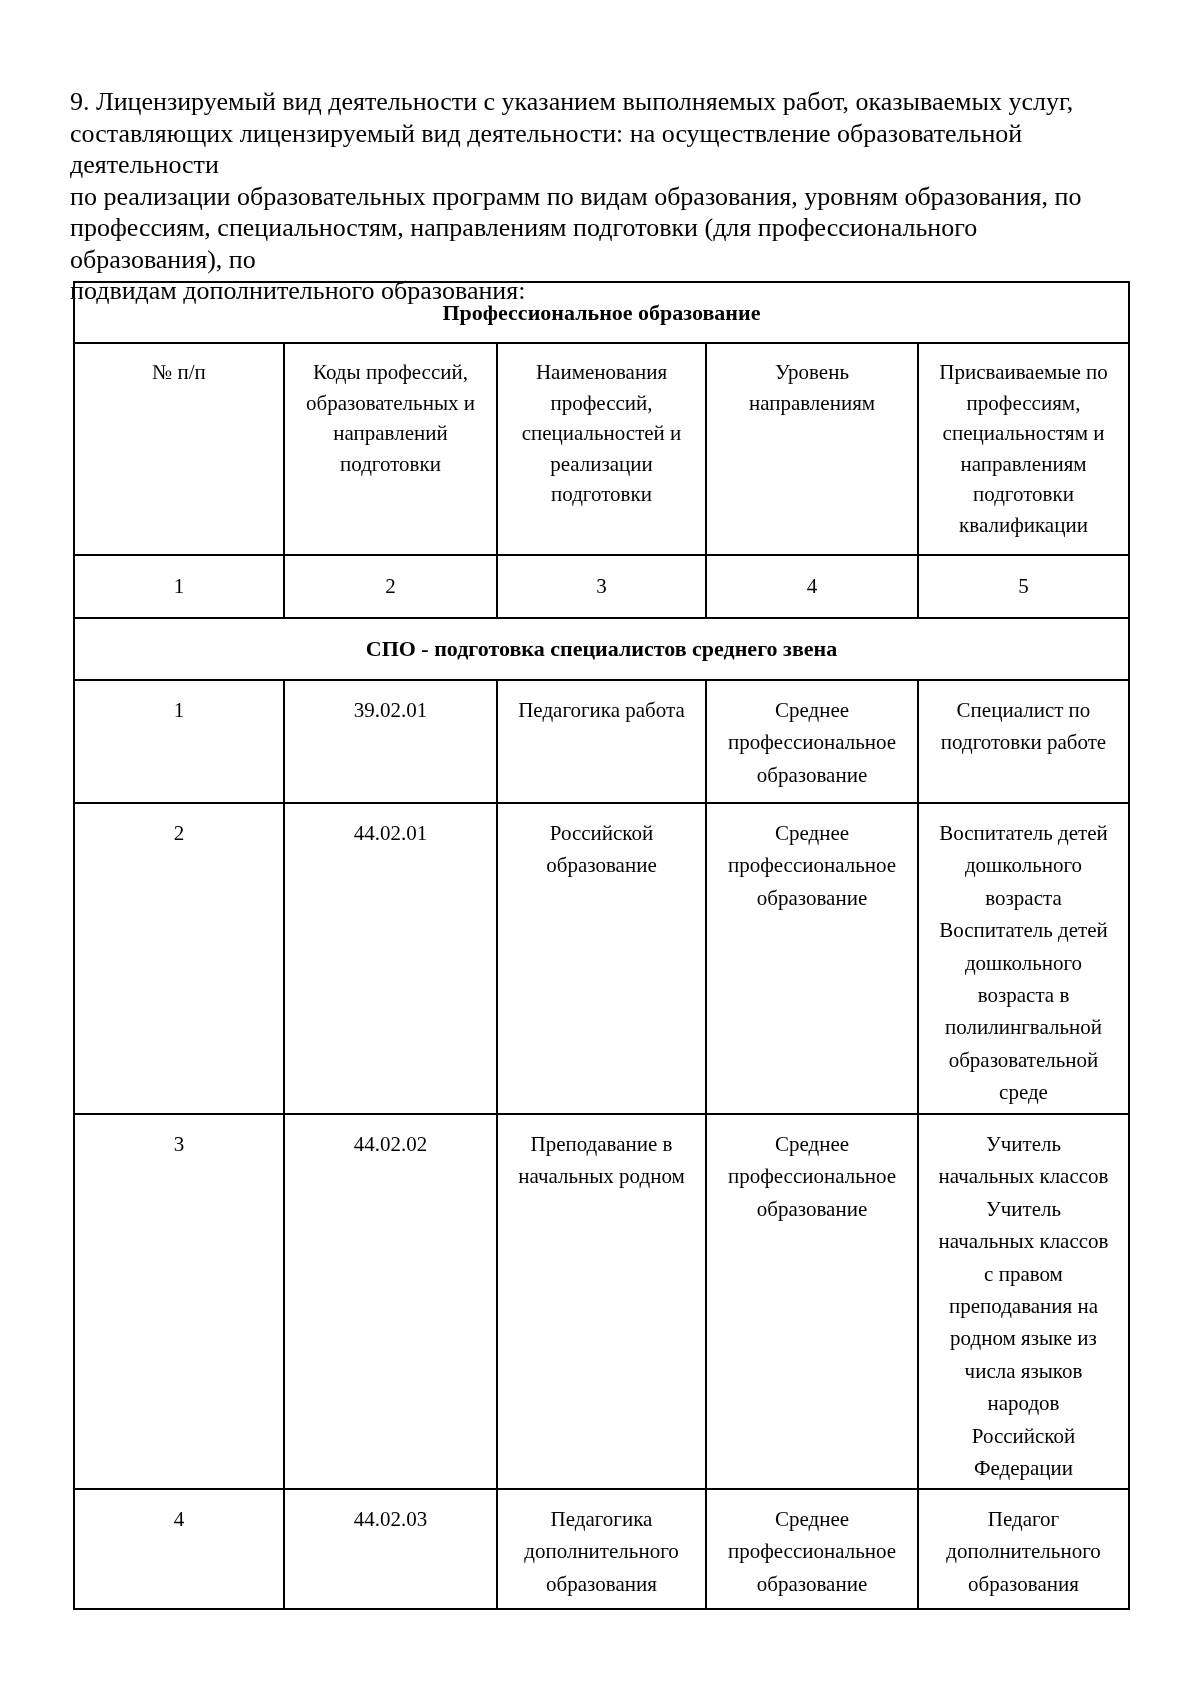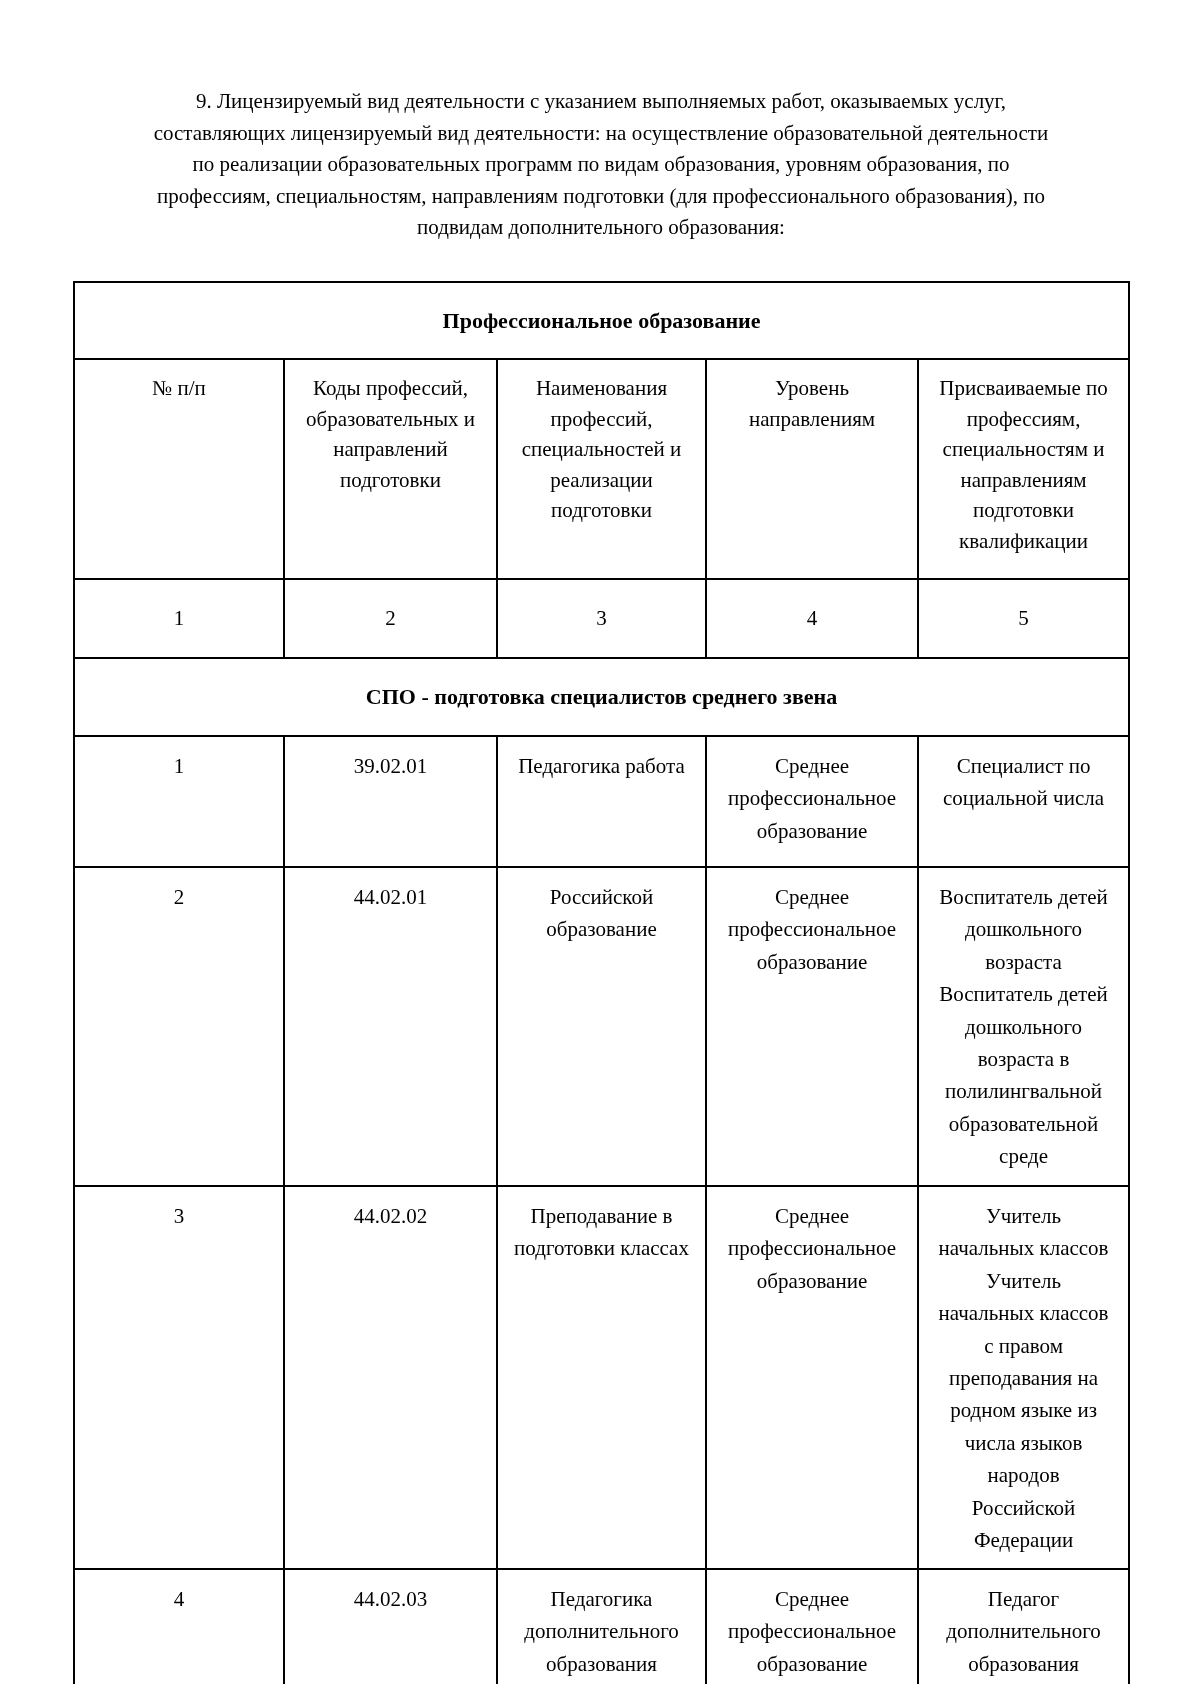--- a/index.html
+++ b/index.html
@@ -14,38 +14,38 @@
     background: #ffffff;
     color: #000000;
     font-family: "Liberation Serif", "DejaVu Serif", serif;
     overflow: hidden;
   }
   .intro {
     position: absolute;
     left: 70px;
     top: 86px;
     width: 1062px;
-    font-size: 21px;
+    font-size: 26px;
     line-height: 31.5px;
     white-space: pre-line;
     margin: 0;
-    text-align: center;
+    text-align: left;
   }
   table.doc-table {
     position: absolute;
     left: 73px;
     top: 281px;
     border-collapse: collapse;
     table-layout: fixed;
     width: 1055px;
   }
   table.doc-table td {
     border: 2px solid #000000;
     text-align: center;
-    padding: 8px;
+    padding: 0;
     font-size: 21px;
     white-space: pre-line;
     overflow: hidden;
   }
   tr.title-row td {
     height: 59px;
     vertical-align: middle;
     font-weight: bold;
     font-size: 22px;
   }
@@ -136,21 +136,21 @@
     </tr>
 
     <tr class="body-row r1">
       <td>1</td>
       <td>39.02.01</td>
       <td>Педагогика работа</td>
       <td>Среднее
 профессиональное
 образование</td>
       <td>Специалист по
-социальной числа</td>
+подготовки работе</td>
     </tr>
 
     <tr class="body-row r2">
       <td>2</td>
       <td>44.02.01</td>
       <td>Российской
 образование</td>
       <td>Среднее
 профессиональное
 образование</td>
@@ -162,21 +162,21 @@
 возраста в
 полилингвальной
 образовательной
 среде</td>
     </tr>
 
     <tr class="body-row r3">
       <td>3</td>
       <td>44.02.02</td>
       <td>Преподавание в
-подготовки классах</td>
+начальных родном</td>
       <td>Среднее
 профессиональное
 образование</td>
       <td>Учитель
 начальных классов
 Учитель
 начальных классов
 с правом
 преподавания на
 родном языке из

